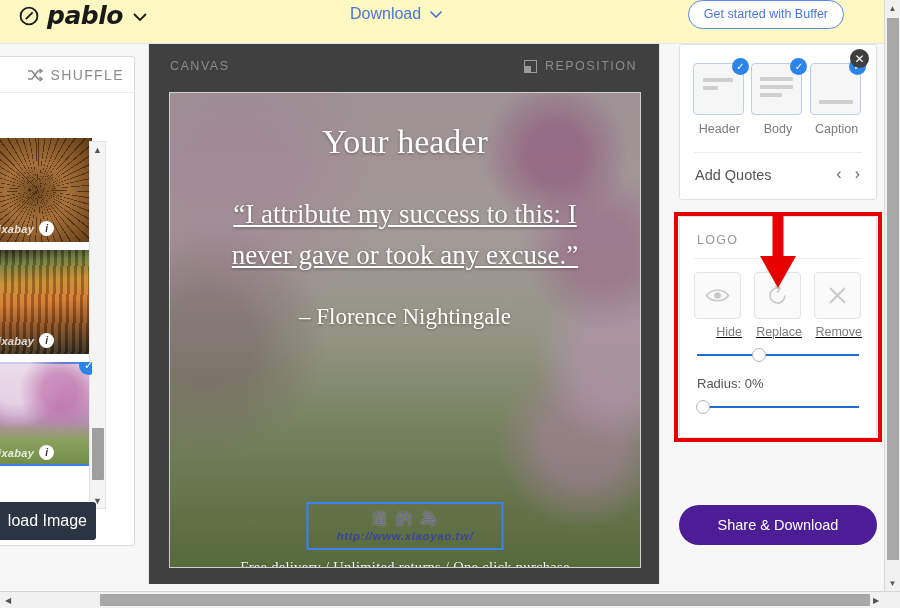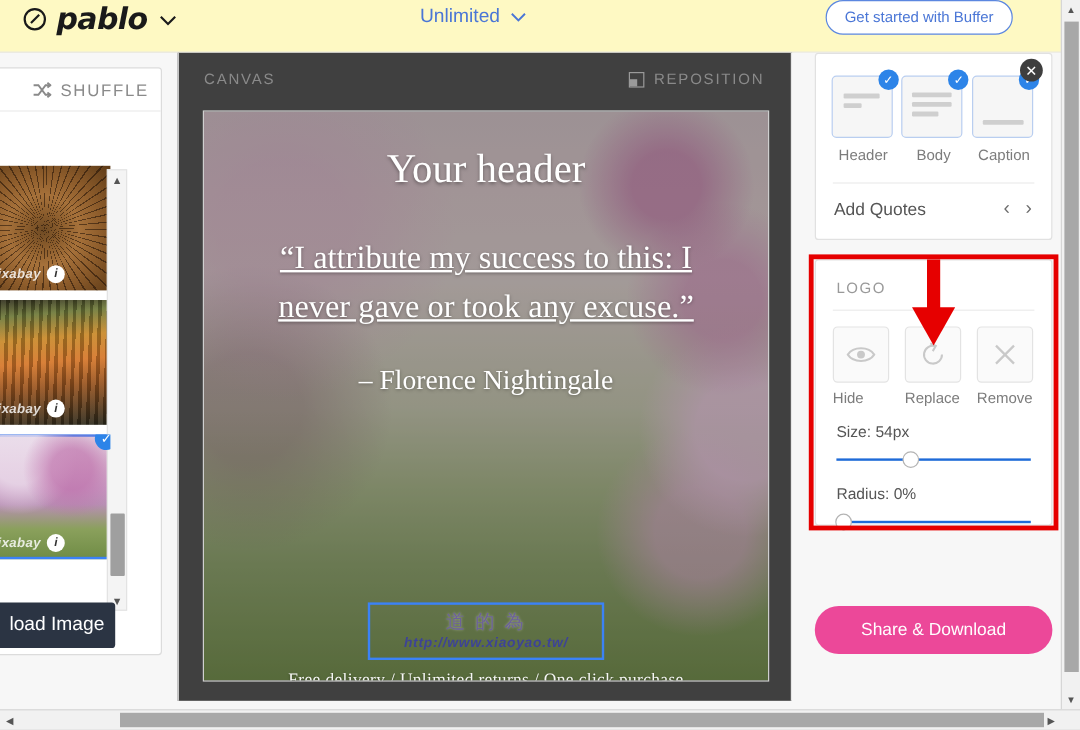--- a/index.html
+++ b/index.html
@@ -205,21 +205,21 @@
   .quotes-label { font-size: 14.5px; color: #555; }
   .quotes-navs { display: flex; gap: 13px; color: #6b6b6b; font-size: 16px; }
   .quotes-navs span { cursor: pointer; }
 
   .card-logo { top: 172px; height: 222px; }
   .logo-title {
     padding: 16px 0 0 17px; font-size: 12.5px; color: #999; letter-spacing: 1.3px;
   }
   .logo-sep { margin: 11px 14px 0; border-top: 1px solid #ececec; }
   .logo-actions { display: flex; justify-content: space-around; padding: 13px 8px 0; }
-  .logo-act { width: 48px; text-align: left; cursor: pointer; }
+  .logo-act { width: 48px; text-align: right; cursor: pointer; text-decoration: underline; }
   .logo-act-box {
     width: 47px; height: 47px; border: 1px solid #e3e3e3; border-radius: 4px;
     display: flex; align-items: center; justify-content: center; background: #fafafa;
   }
   .logo-act-label { margin-top: 6px; font-size: 12.5px; color: #7c7c7c; }
   .slider-label { padding: 13px 0 0 17px; font-size: 13px; color: #555; }
   .slider-wrap { position: relative; margin: 8px 17px 0; height: 16px; }
   .slider-track {
     position: absolute; top: 7px; left: 0; right: 0; height: 2px; background: #1f6bd8;
   }
@@ -227,21 +227,21 @@
     position: absolute; top: 1px; width: 14px; height: 14px; border-radius: 50%;
     background: #fff; border: 1px solid #b4b4b4; cursor: pointer;
   }
   .redbox {
     position: absolute; left: 13px; top: 168px; width: 208px; height: 230px;
     border: 4px solid #e60000; pointer-events: none;
   }
   .redarrow { position: absolute; left: 95px; top: 172px; pointer-events: none; }
   .share-btn {
     position: absolute; left: 18px; top: 461px; width: 198px; height: 40px;
-    background: #ec4899; color: #fff; border: none; border-radius: 20px;
+    background: #4c1d95; color: #fff; border: none; border-radius: 20px;
     font-size: 14.5px; cursor: pointer;
   }
 
   
   .vsb {
     position: absolute; right: 0; top: 0; width: 16px; height: 592px;
     background: #f1f1f1; border-left: 1px solid #d6d6d6;
   }
   .vsb-arrow { height: 17px; display:flex; align-items:center; justify-content:center; color:#555; font-size:8px; }
   .vsb-thumb { position: absolute; left: 2px; top: 18px; width: 12px; height: 542px; background: #a8a8a8; }
@@ -263,21 +263,21 @@
         <circle cx="12" cy="12" r="9.2" fill="none" stroke="#1a1a1a" stroke-width="2"></circle>
         <line x1="8.5" y1="15.5" x2="16" y2="8" stroke="#1a1a1a" stroke-width="2"></line>
       </svg>
       <span class="brand-name">pablo</span>
       <svg class="brand-caret" width="16" height="10" viewBox="0 0 16 10">
         <polyline points="2,2 8,8 14,2" fill="none" stroke="#1a1a1a" stroke-width="1.8"></polyline>
       </svg>
     </div>
 
     <div class="templates">
-      <span>Unlimited</span>
+      <span>Download</span>
       <svg width="14" height="9" viewBox="0 0 14 9">
         <polyline points="1.5,1.5 7,7 12.5,1.5" fill="none" stroke="#4a76d6" stroke-width="1.6"></polyline>
       </svg>
     </div>
 
     <button class="buffer-btn">Get started with Buffer</button>
   </div>
 
   <div class="left-panel">
     <div class="shuffle-row">
@@ -410,21 +410,20 @@
           <div class="logo-act-box">
             <svg width="21" height="21" viewBox="0 0 21 21">
               <line x1="3" y1="3" x2="18" y2="18" stroke="#c9c9c9" stroke-width="1.9"></line>
               <line x1="18" y1="3" x2="3" y2="18" stroke="#c9c9c9" stroke-width="1.9"></line>
             </svg>
           </div>
           <div class="logo-act-label">Remove</div>
         </div>
       </div>
 
-      <div class="slider-label">Size: 54px</div>
       <div class="slider-wrap">
         <div class="slider-track"></div>
         <div class="slider-knob" id="size-knob" style="left: calc(38% - 7px);"></div>
       </div>
 
       <div class="slider-label">Radius: 0%</div>
       <div class="slider-wrap">
         <div class="slider-track"></div>
         <div class="slider-knob" id="radius-knob" style="left: calc(0% - 1px);"></div>
       </div>

